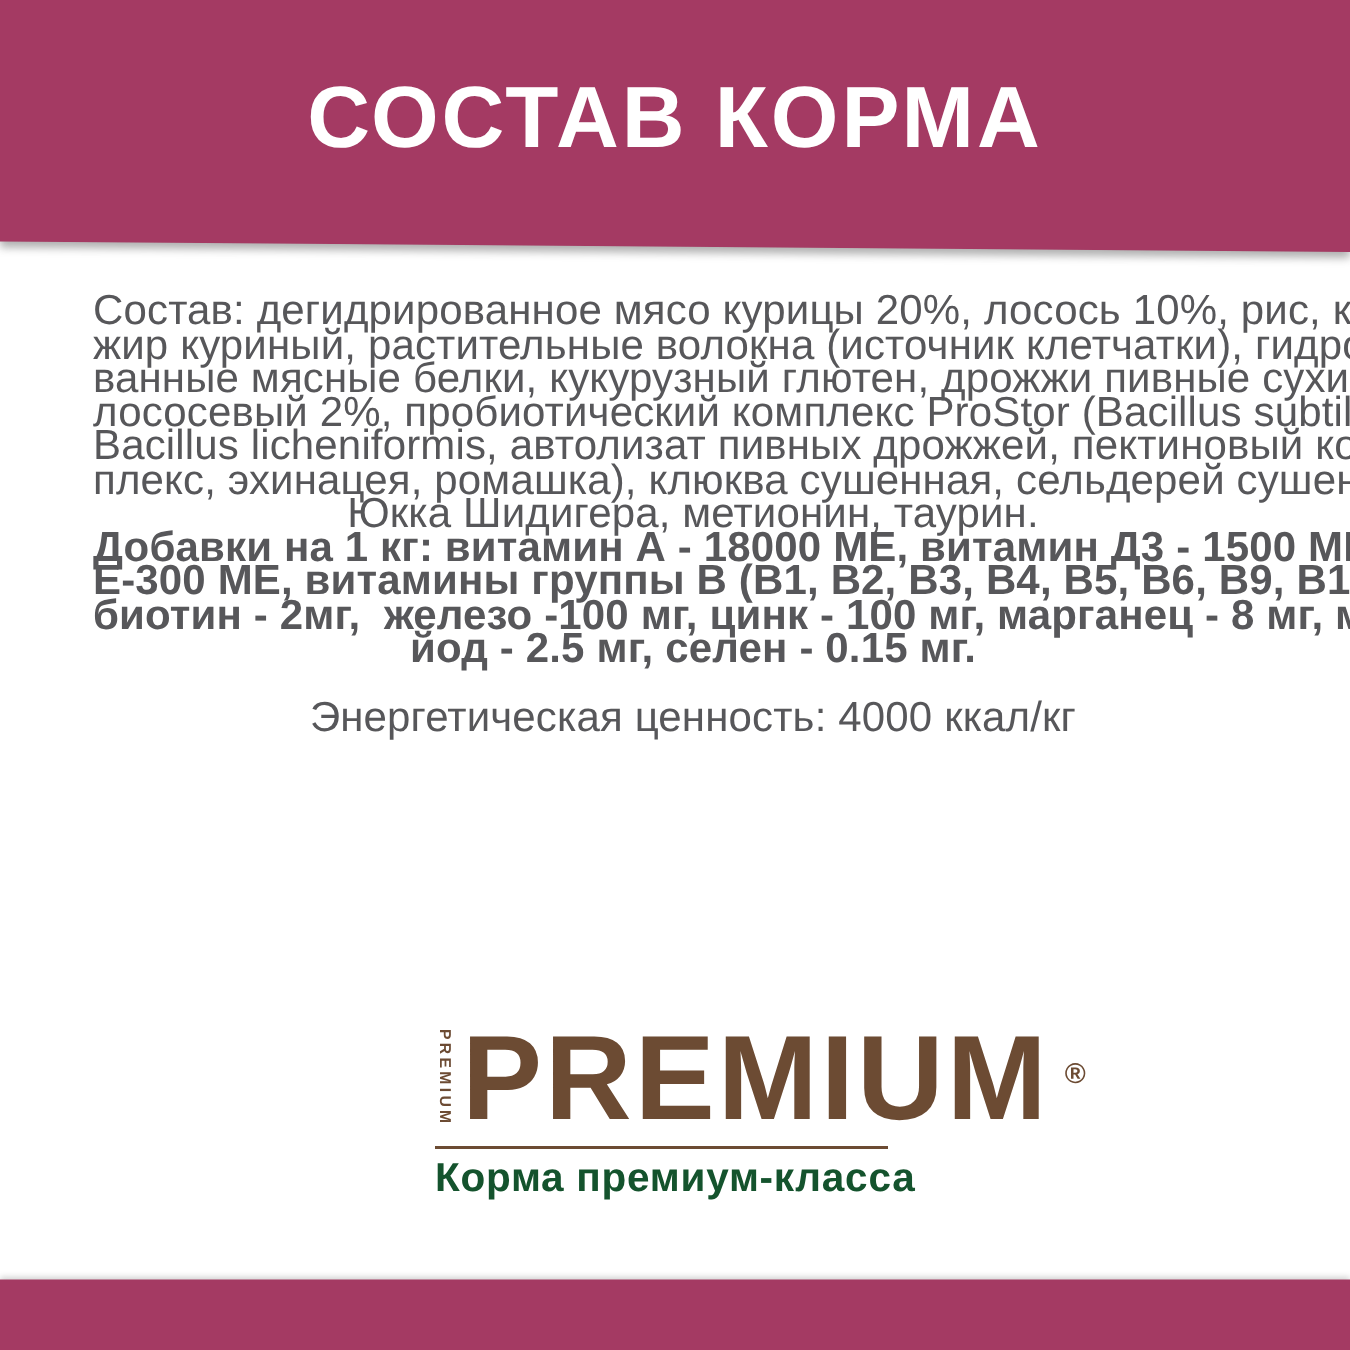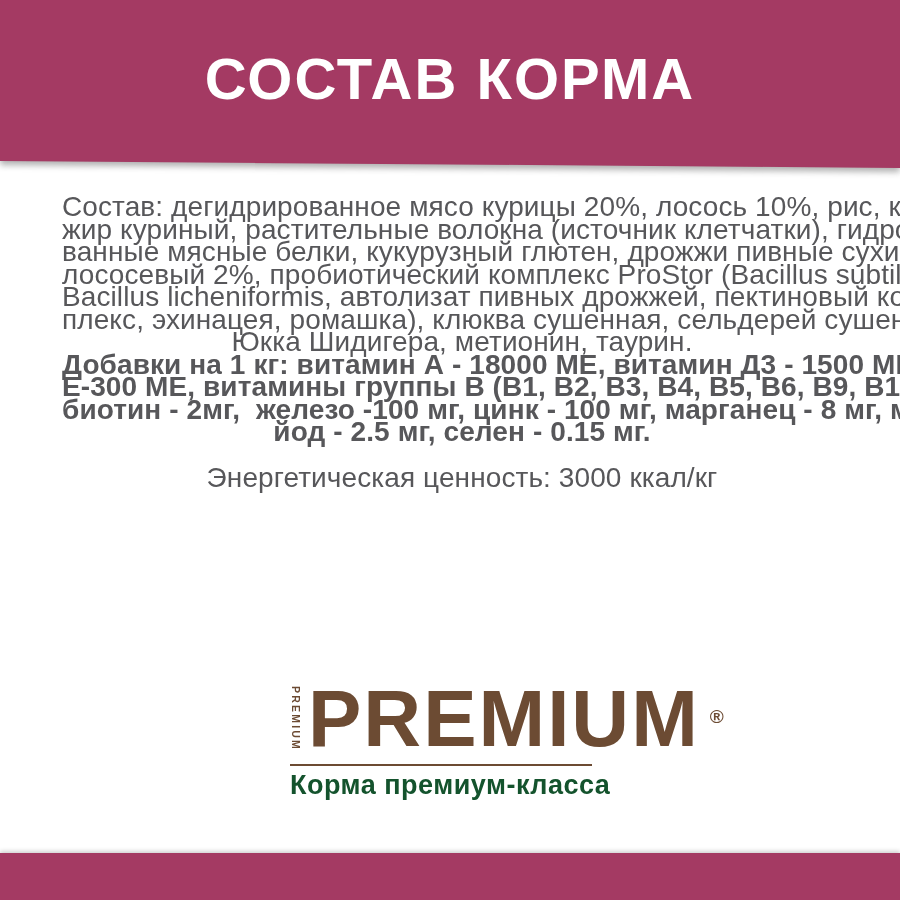--- a/index.html
+++ b/index.html
@@ -127,21 +127,21 @@
 жир куриный, растительные волокна (источник клетчатки), гидролизо-
 ванные мясные белки, кукурузный глютен, дрожжи пивные сухие, жир
 лососевый 2%, пробиотический комплекс ProStor (Bacillus subtillis,
 Bacillus licheniformis, автолизат пивных дрожжей, пектиновый ком-
 плекс, эхинацея, ромашка), клюква сушенная, сельдерей сушенный,
 Юкка Шидигера, метионин, таурин.</p>
     <p class="para-additives">Добавки на 1 кг: витамин А - 18000 МЕ, витамин Д3 - 1500 МЕ, витамин
 Е-300 МЕ, витамины группы В (В1, В2, В3, В4, В5, В6, В9, В12) - 2478 мг,
 биотин - 2мг,  железо -100 мг, цинк - 100 мг, марганец - 8 мг, медь - 13 мг,
 йод - 2.5 мг, селен - 0.15 мг.</p>
-    <p class="para-energy">Энергетическая ценность: 3000 ккал/кг</p>
+    <p class="para-energy">Энергетическая ценность: 4000 ккал/кг</p>
   </div>
 
   <div class="logo">
     <div class="brand-row">
       <div class="premium-vertical">PREMIUM</div>
       <div class="brand-wordmark">
         <span>PREMIUM</span>
         <span class="reg-mark">®</span>
       </div>
     </div>

